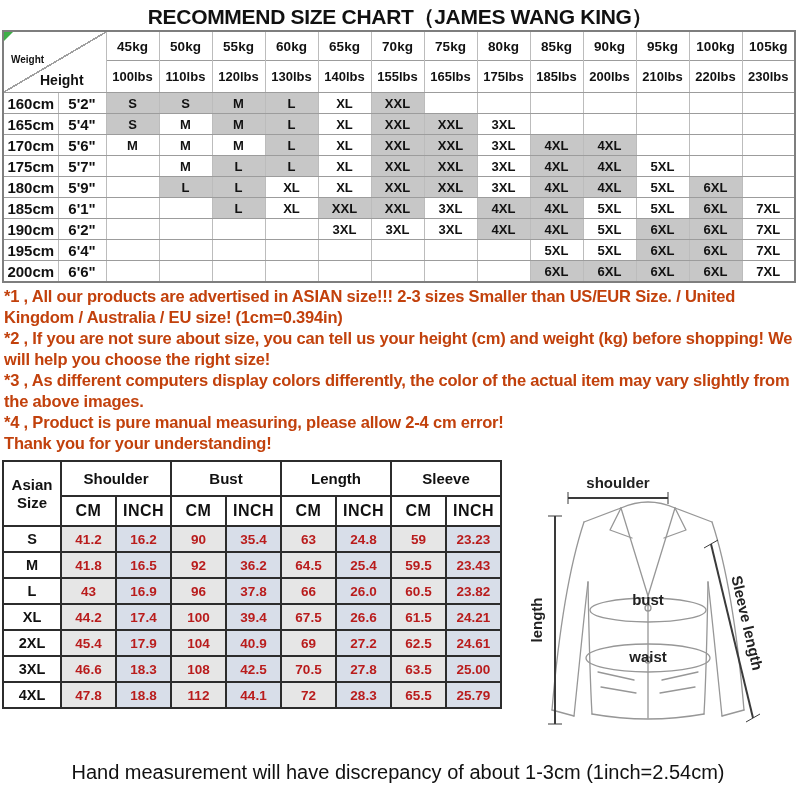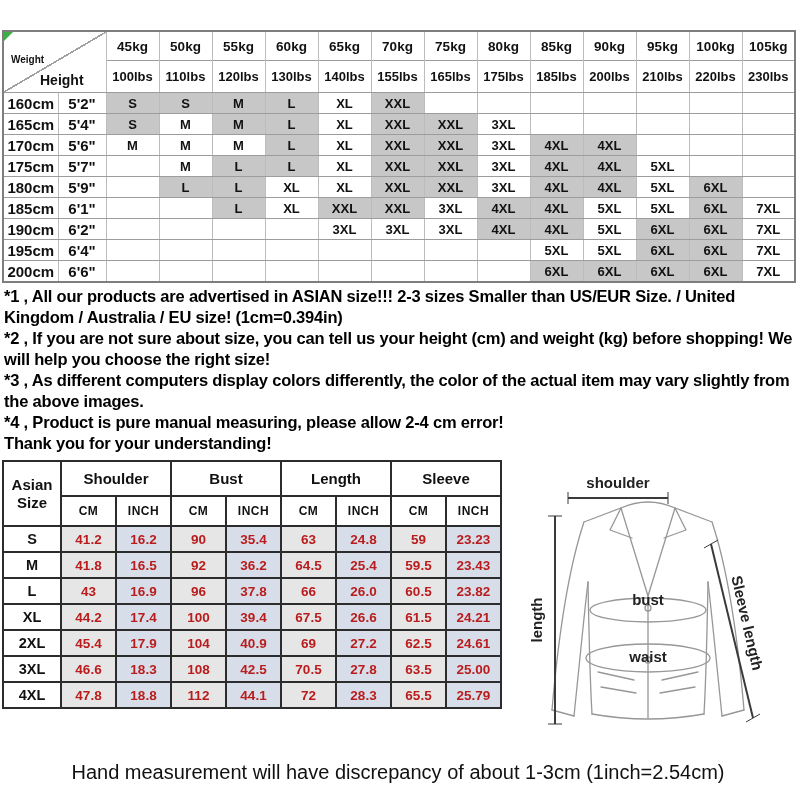--- a/index.html
+++ b/index.html
@@ -24,49 +24,50 @@
   #t1 td{font-size:13px;height:20px;}
   #t1 td.shaded{background:#c7c7c7;}
   #t1 .corner{position:relative;
       background:linear-gradient(to bottom right,transparent 49.2%,#a0a0a0 49.2%,#a0a0a0 50.8%,transparent 50.8%);}
   #t1 .corner::before{content:'';position:absolute;left:0;top:0;width:0;height:0;
       border-top:9px solid #3fae49;border-right:9px solid transparent;}
   #t1 .corner .w{position:absolute;left:7px;top:22px;font-size:10px;font-weight:bold;}
   #t1 .corner .h{position:absolute;left:36px;top:40px;font-size:14px;font-weight:bold;}
 
   
-  #notes{position:absolute;left:4px;top:286px;width:793px;color:#000000;
+  #notes{position:absolute;left:4px;top:286px;width:793px;color:#c2410c;
          font-size:16.5px;font-weight:bold;line-height:21px;letter-spacing:-0.2px;}
   #notes p{margin:0;}
 
   
   #t2{position:absolute;left:2px;top:460px;border-collapse:collapse;table-layout:fixed;padding-left:22px;}
   #t2 th,#t2 td{border:2px solid #2c2c2c;text-align:center;vertical-align:middle;padding:0;
       white-space:nowrap;overflow:hidden;background:#fff;}
   #t2 .grp{height:33px;font-size:15px;font-weight:bold;}
-  #t2 .unit{height:28px;font-size:12px;font-weight:bold;letter-spacing:0.5px;}
+  #t2 .unit{height:28px;font-size:16px;font-weight:bold;letter-spacing:0.5px;}
   #t2 .size-col{font-size:14.5px;font-weight:bold;}
   #t2 td{height:24px;font-size:13.5px;font-weight:bold;color:#b91c1c;}
   #t2 td.cm{background:#e6e6e6;}
   #t2 td.inch{background:#d8dee9;}
   #t2 .corner2{font-size:15px;font-weight:bold;line-height:18px;}
 
   
   #diagram{position:absolute;left:498px;top:458px;}
   #diagram text{font-family:"Liberation Sans", sans-serif;font-weight:bold;fill:#222;}
 
   
   #footer{position:absolute;left:0;top:761px;width:796px;text-align:center;
           font-size:20px;font-weight:normal;}
 </style>
 </head>
 <body>
 
 <div id="page">
 
+  <div id="title">RECOMMEND SIZE CHART（JAMES WANG KING）</div>
 
   <table id="t1">
     <colgroup>
       <col style="width:55px">
         <col style="width:48px">
       <col style="width:53px">
         <col style="width:53px">
         <col style="width:53px">
         <col style="width:53px">
       <col style="width:53px">

